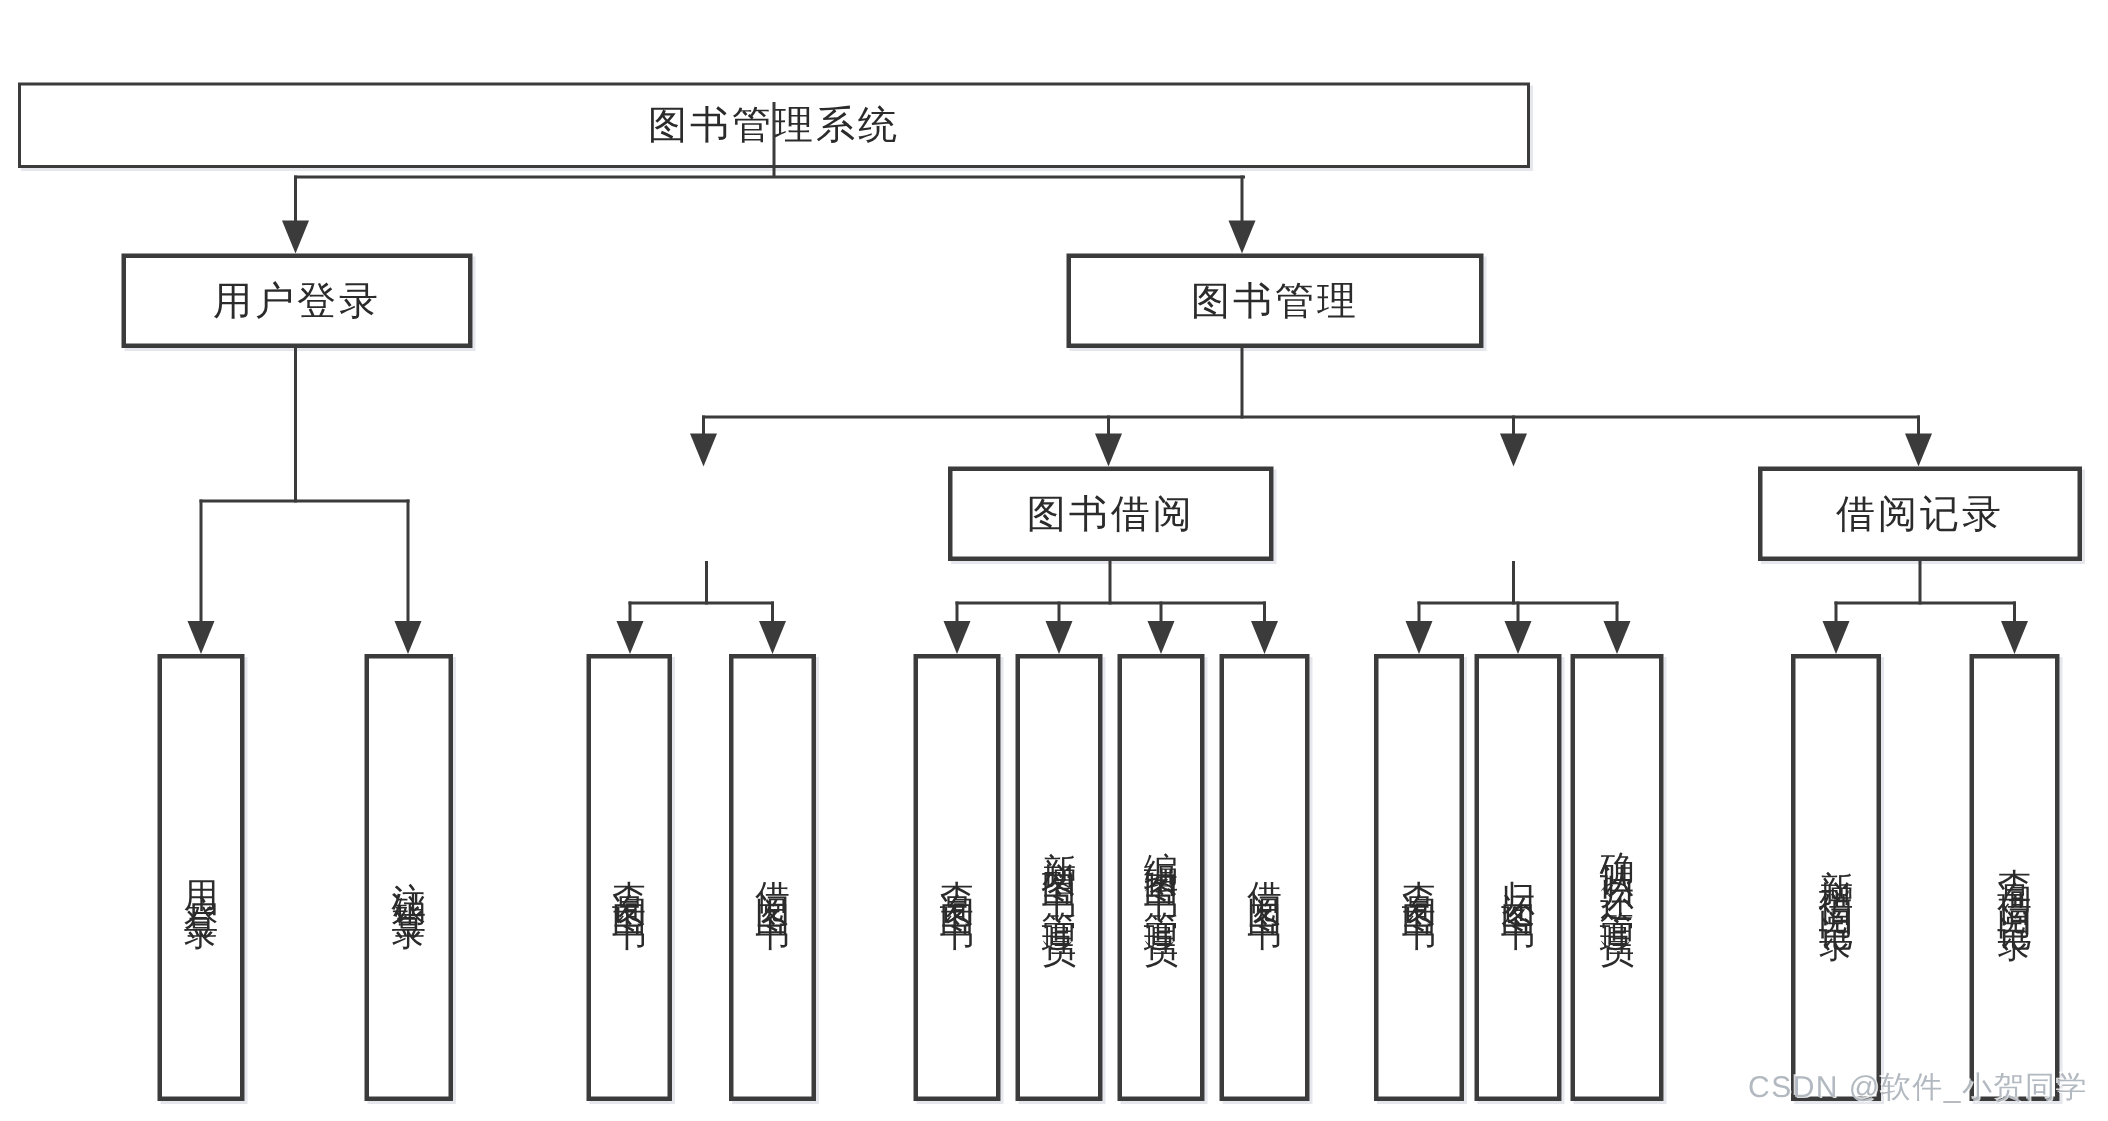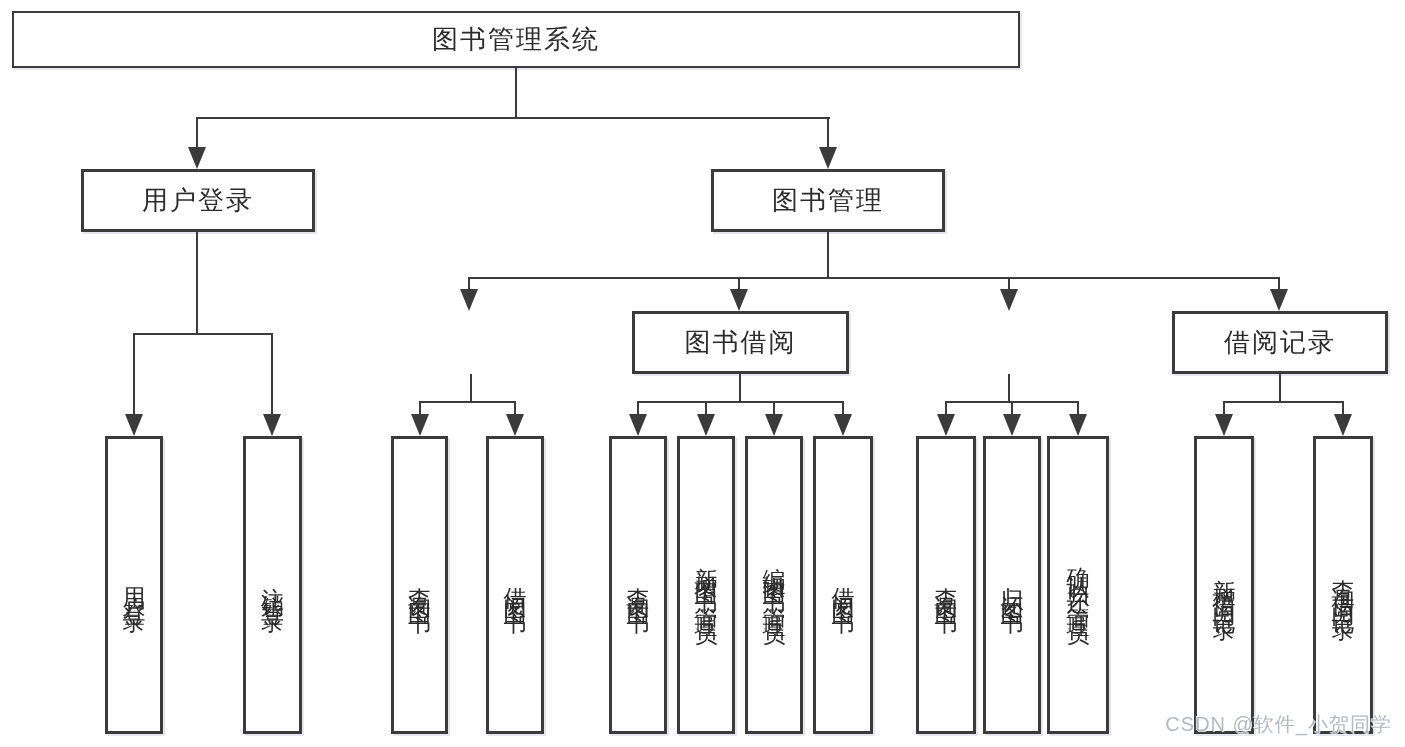--- a/index.html
+++ b/index.html
@@ -23,21 +23,21 @@
   .node{
     position:absolute;
     border:3px solid var(--border);
     background:#fff;
     display:flex;
     align-items:center;
     justify-content:center;
     color:var(--text);
     box-shadow:2px 2px 0 rgba(160,170,185,.28);
   }
-  .node.root{ border-width:2px; }
+  .node.root{ border-width:2px;margin-top:44px; }
   .hlabel{
     font-size:26px;
     letter-spacing:2px;
     white-space:nowrap;
     color:var(--text);
   }
   .vtext{
     writing-mode:vertical-rl;
     text-orientation:mixed;
     font-size:23px;
@@ -79,21 +79,21 @@
   <div class="v" style="left:515px;top:68px;height:50px"></div>
   <div class="h" style="left:196px;top:117px;width:634px"></div>
   <div class="v" style="left:196px;top:117px;height:32px"></div>
   <div class="arrow" style="left:188px;top:147px"></div>
   <div class="v" style="left:827px;top:117px;height:32px"></div>
   <div class="arrow" style="left:819px;top:147px"></div>
 
   <div class="node" style="left:81px;top:169px;width:234px;height:63px">
     <span class="hlabel">用户登录</span>
   </div>
-  <div class="node" style="left:711px;top:169px;width:234px;height:63px">
+  <div class="node" style="left:711px;top:169px;width:278px;height:63px">
     <span class="hlabel">图书管理</span>
   </div>
 
   <div class="v" style="left:196px;top:232px;height:103px"></div>
   <div class="h" style="left:133px;top:333px;width:140px"></div>
   <div class="v" style="left:133px;top:333px;height:82px"></div>
   <div class="arrow" style="left:125px;top:414px"></div>
   <div class="v" style="left:271px;top:333px;height:82px"></div>
   <div class="arrow" style="left:263px;top:414px"></div>
 

